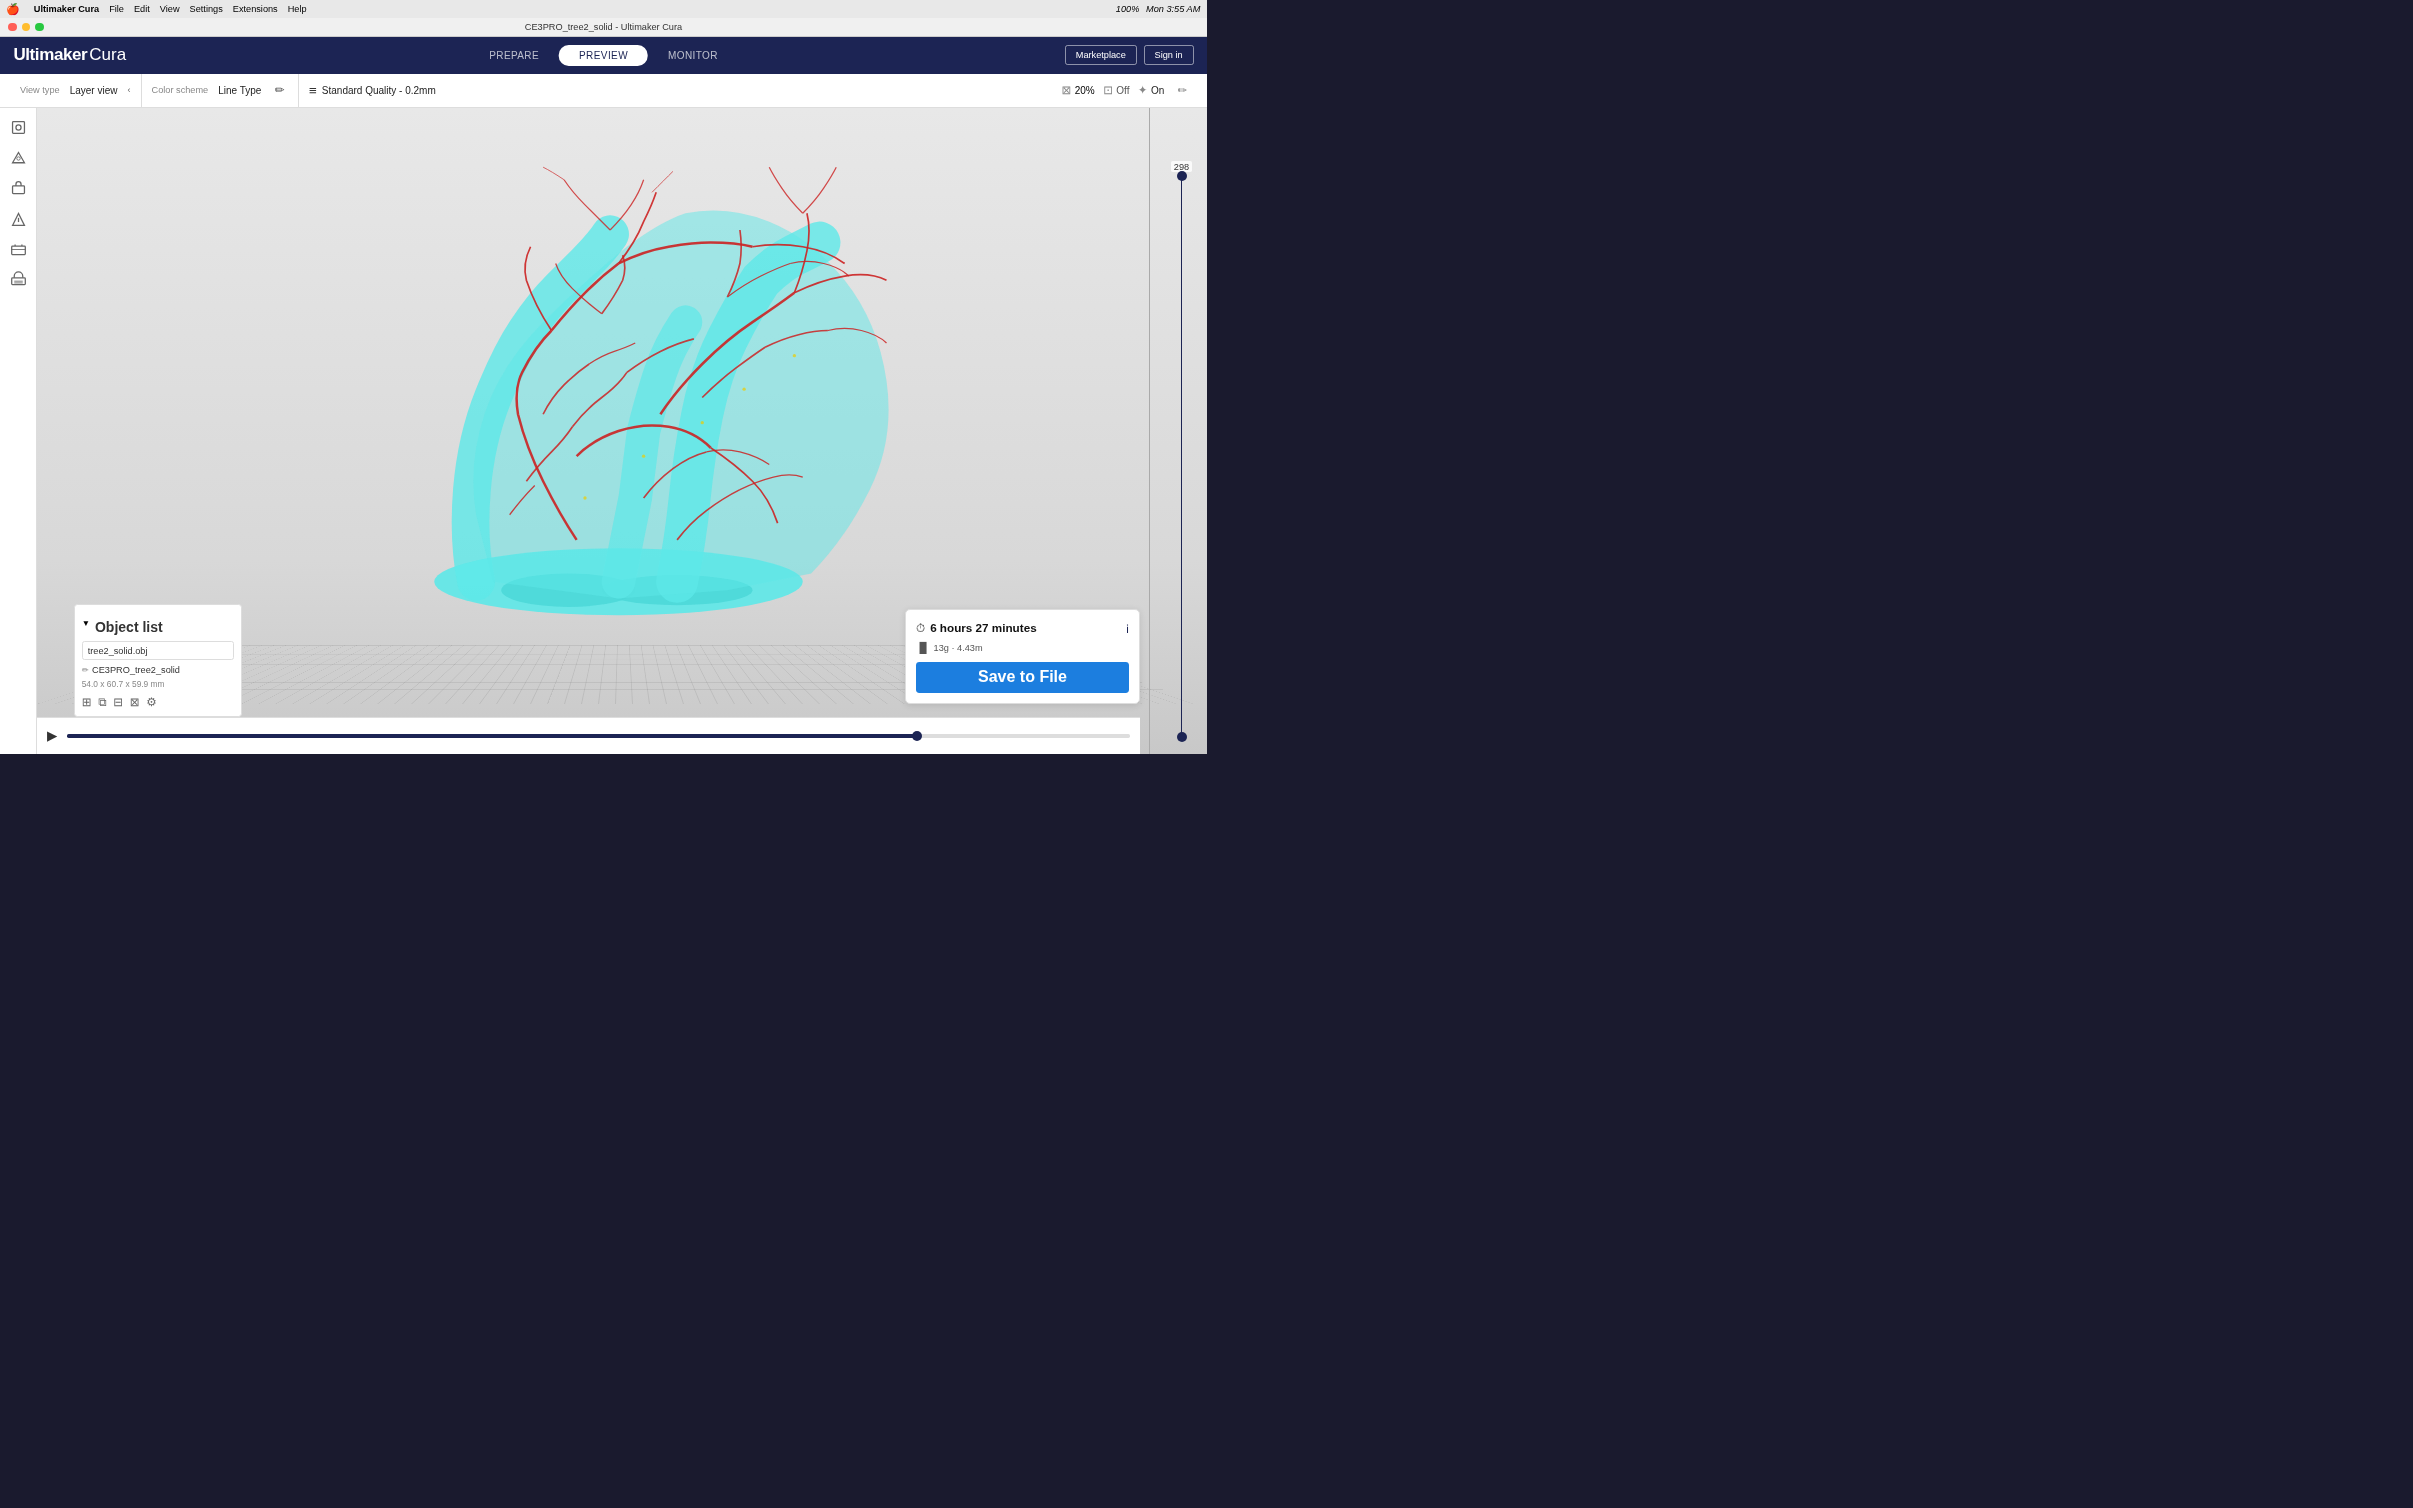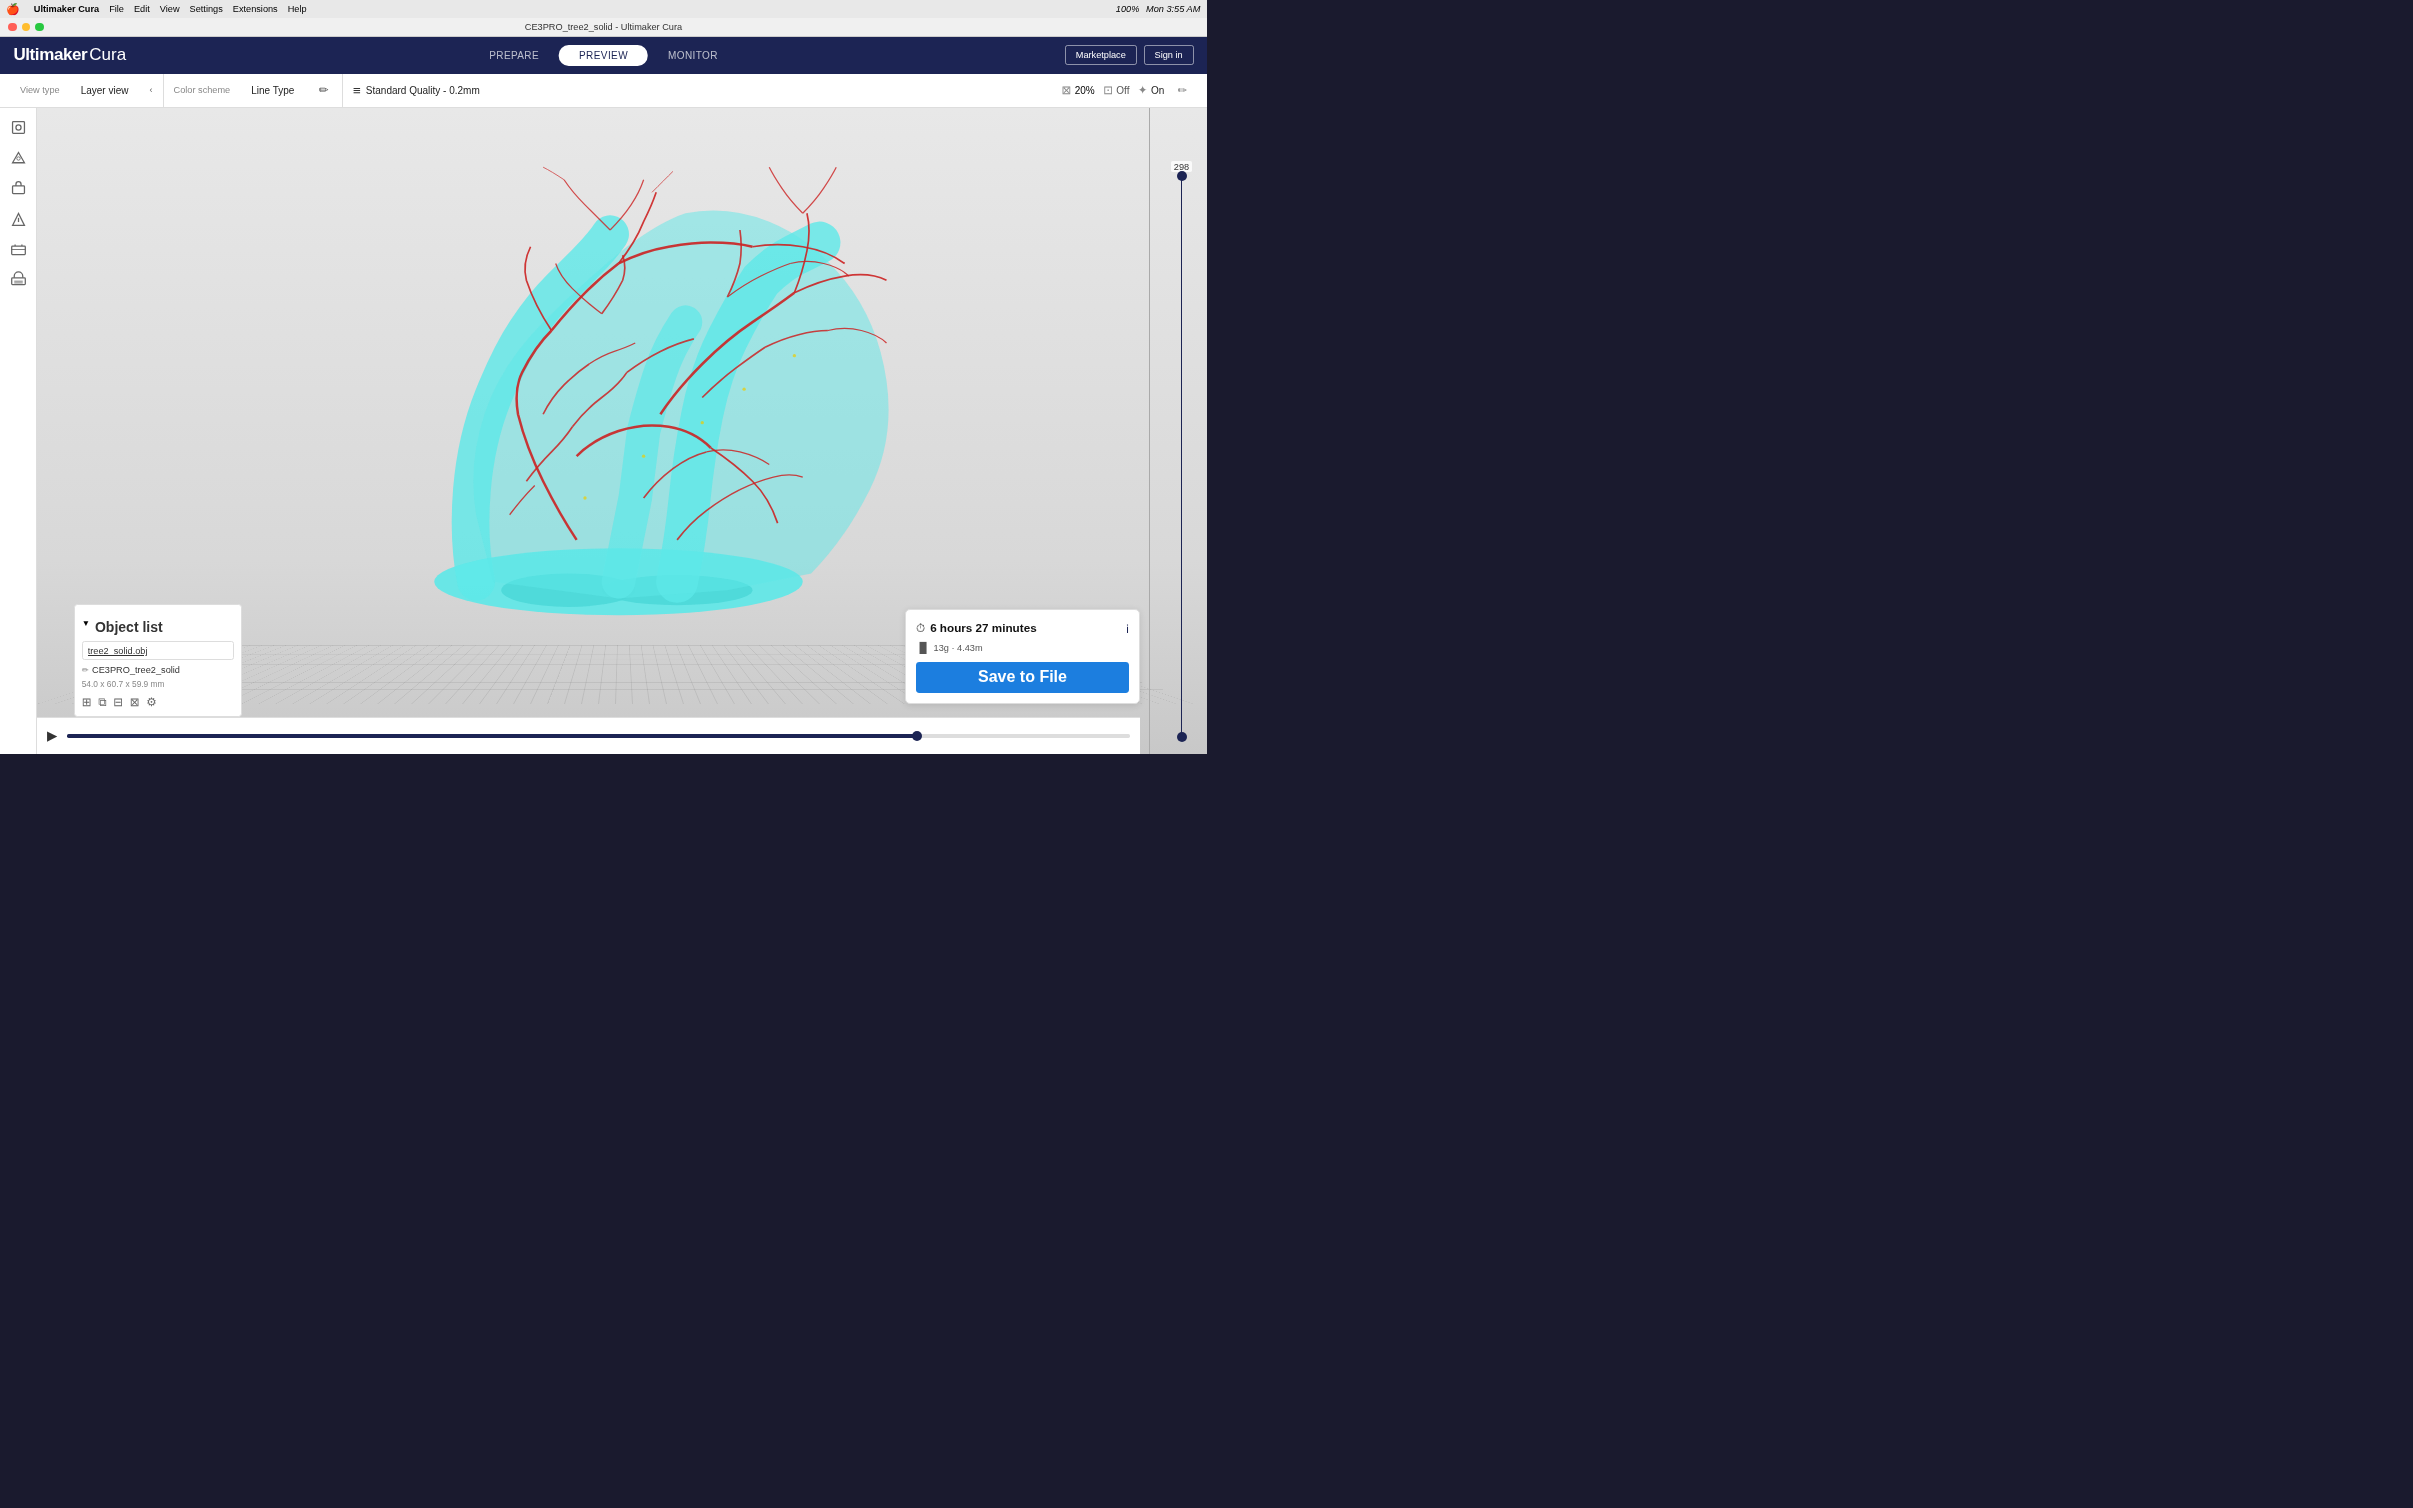--- a/index.html
+++ b/index.html
@@ -148,21 +148,21 @@
       background: white;
       border-bottom: 0.8px solid #ddd;
       display: flex;
       align-items: center;
       padding: 0 10px;
       gap: 0;
     }
     .toolbar-section {
       display: flex;
       align-items: center;
-      gap: 21px;
+      gap: 10px;
       padding: 0 10px;
       border-right: 0.8px solid #ddd;
       height: 100%;
     }
     .toolbar-section:last-child { border-right: none; }
     .toolbar-label {
       color: #888;
       font-size: 9.2px;
     }
     .toolbar-value {
@@ -412,21 +412,20 @@
       margin-top: 7px;
     }
     .object-name-input {
       width: 100%;
       padding: 3.4px 5px;
       border: 0.8px solid #ddd;
       border-radius: 2.5px;
       font-size: 9.2px;
       color: #333;
       margin-bottom: 5px;
-      text-decoration: underline;
     }
     .object-profile-row {
       display: flex;
       align-items: center;
       gap: 3.4px;
       margin-bottom: 3.4px;
     }
     .pencil-icon-sm { color: #888; font-size: 8.4px; }
     .profile-name { font-size: 9.2px; color: #333; }
     .object-dims { font-size: 8.4px; color: #888; }

